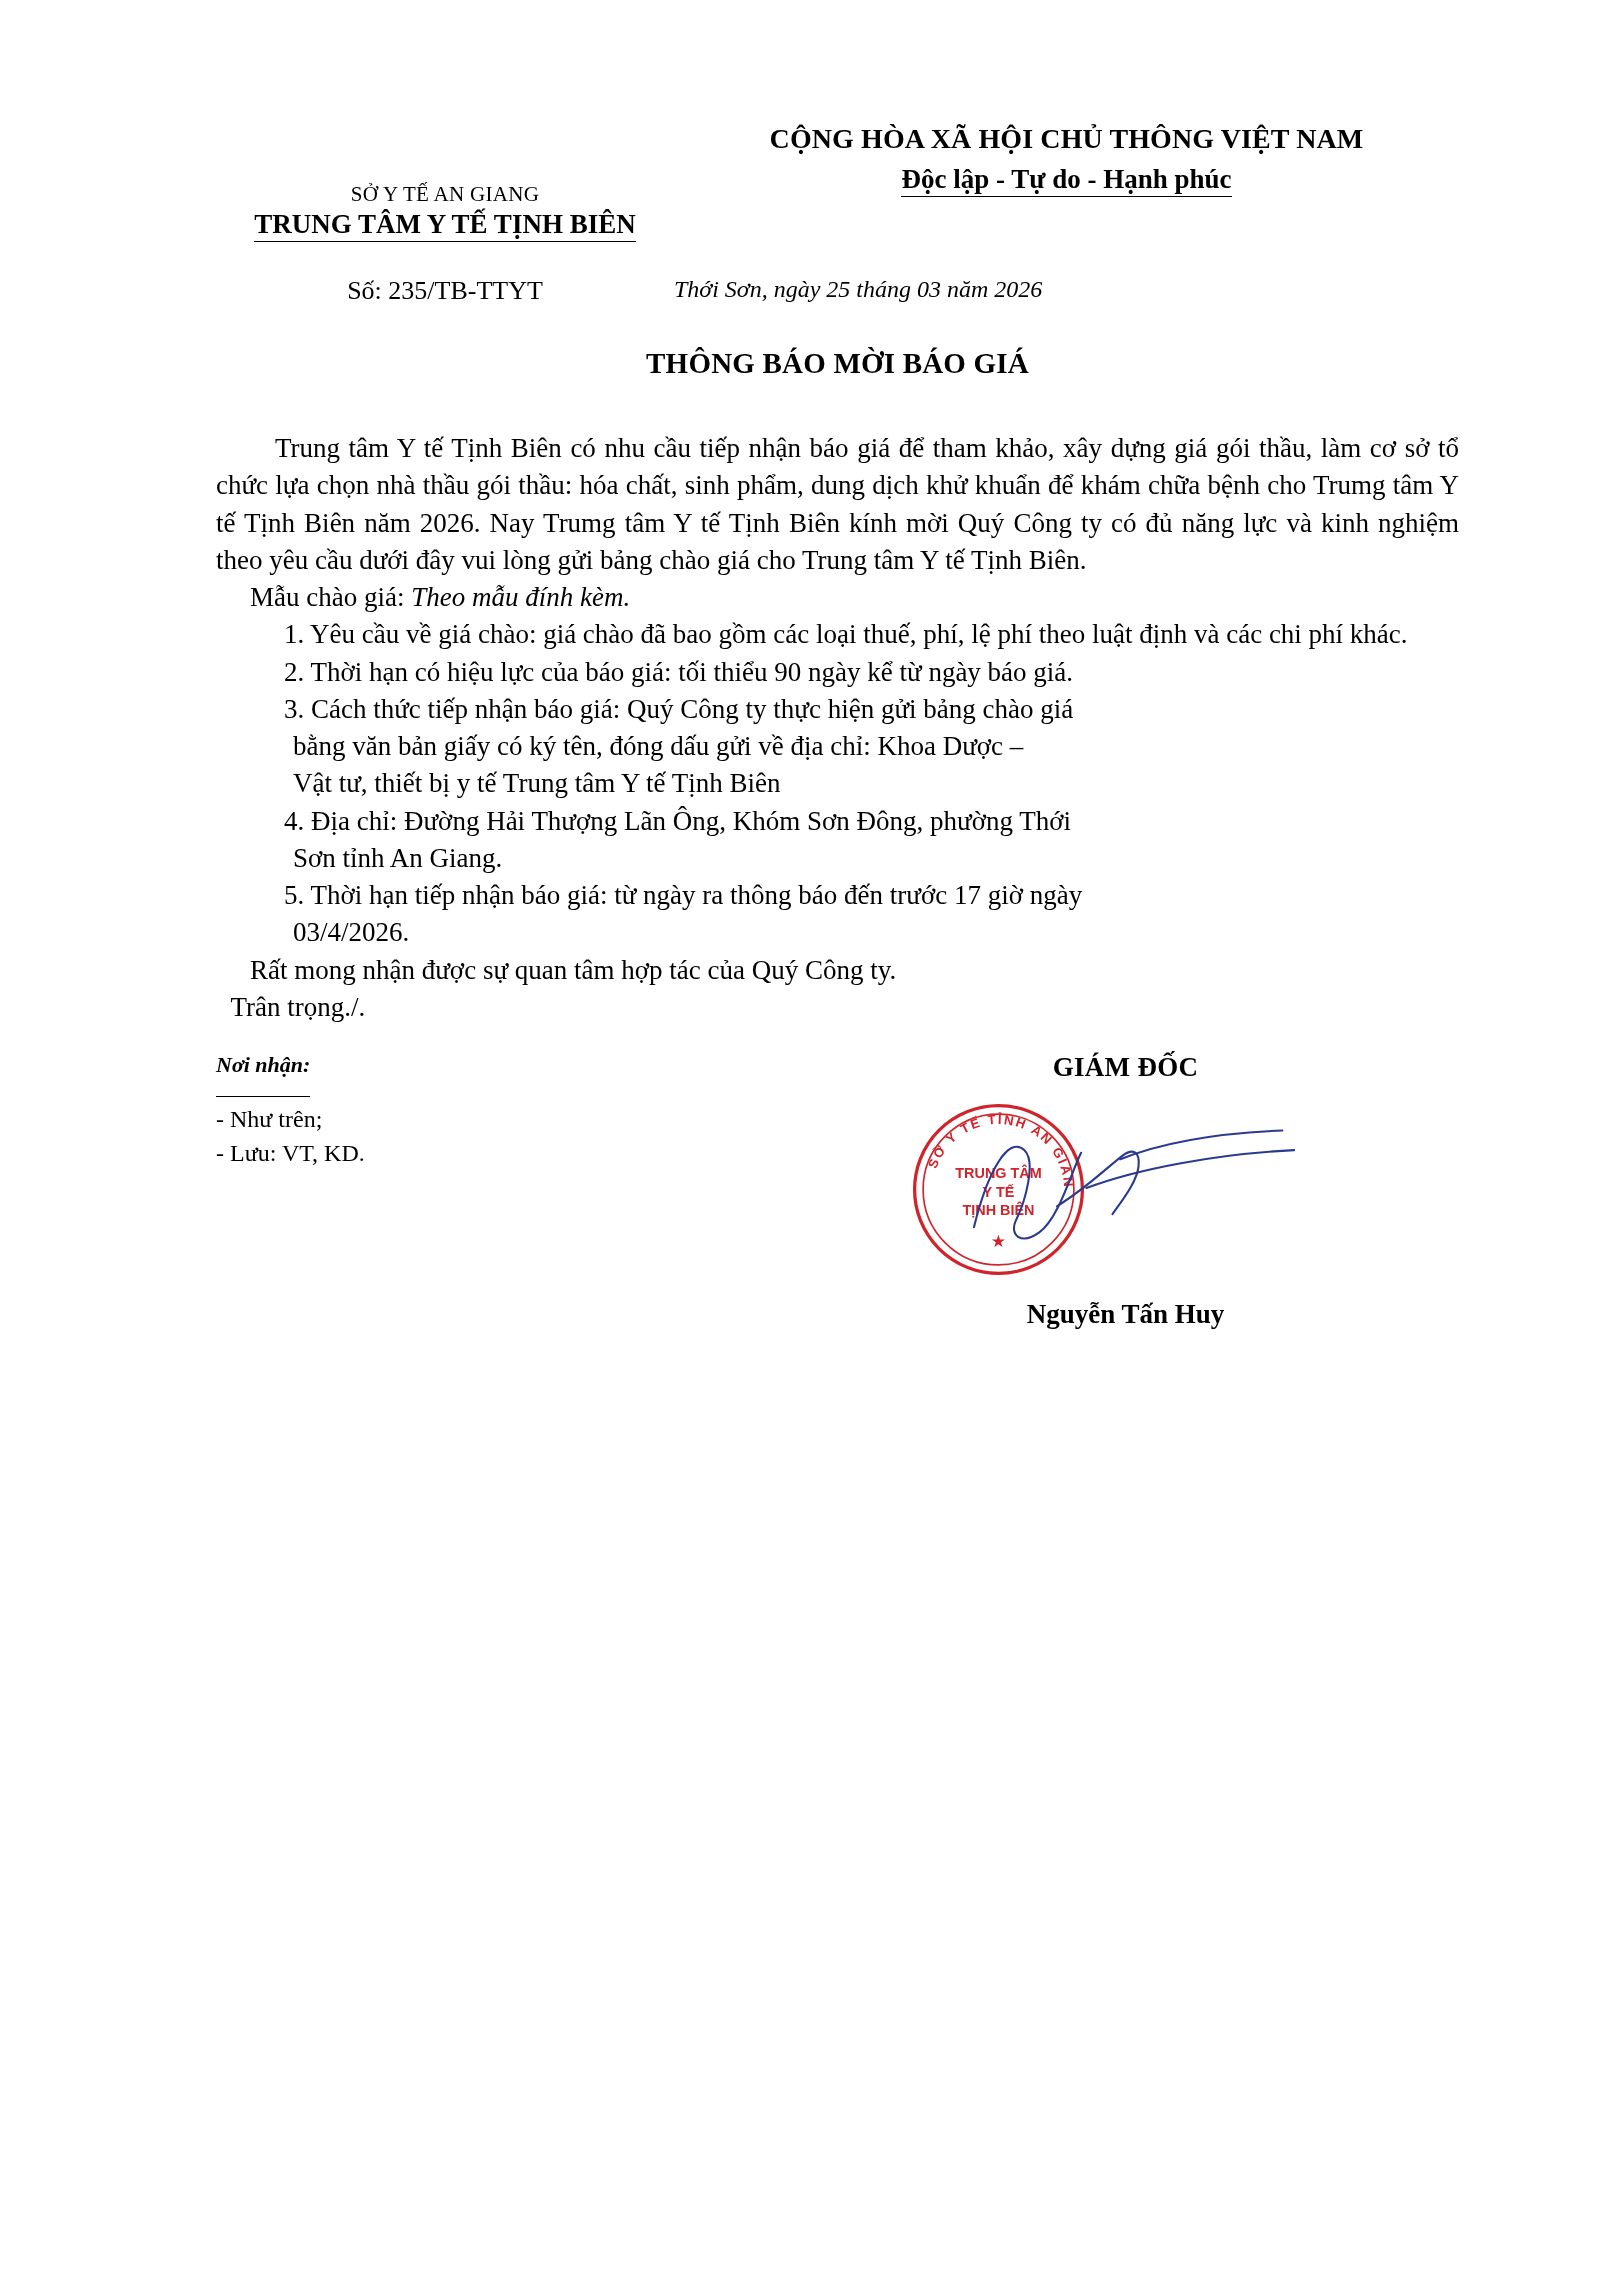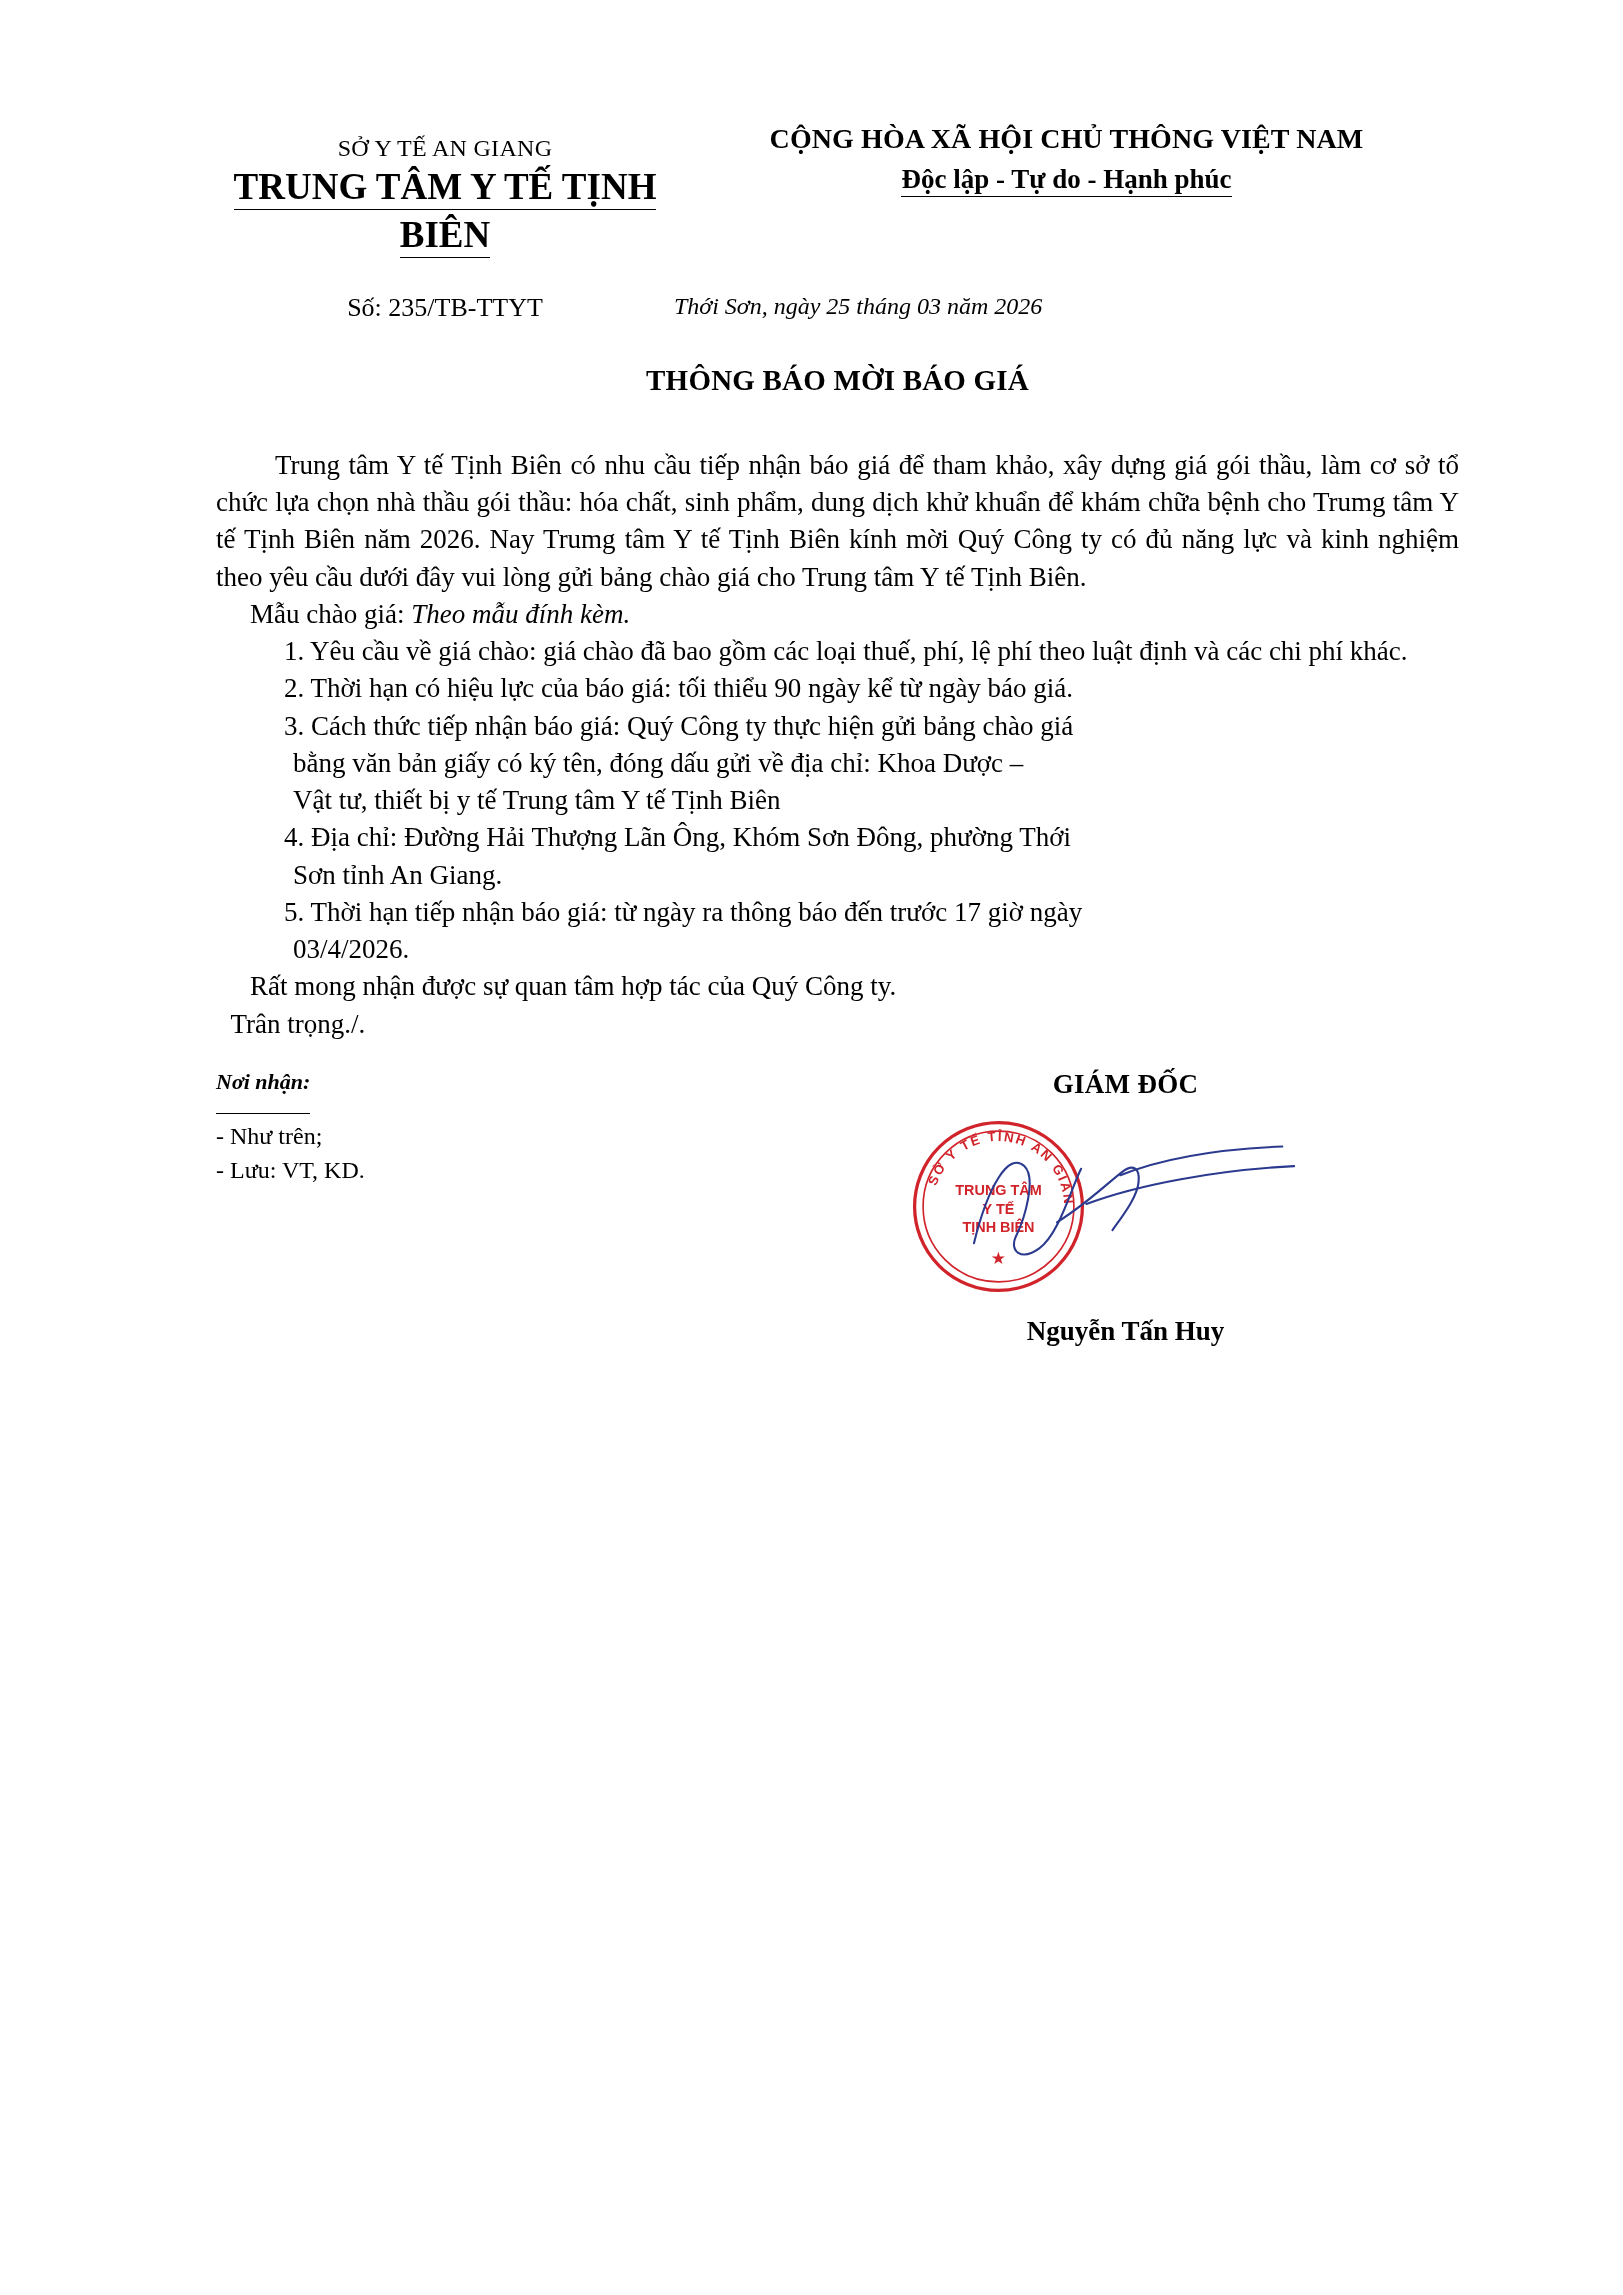--- a/index.html
+++ b/index.html
@@ -39,26 +39,27 @@
   .header-left {
     width: 458px;
     text-align: center;
     padding-top: 11.8px;
   }
   .header-right {
     flex: 1;
     text-align: center;
   }
   .org-line1 {
-    font-size: 24px;
+    font-size: 21px;
     letter-spacing: 0.3px;
     line-height: 1.25;
+    margin-top: 48px;
   }
   .org-line2 {
-    font-size: 37px;
+    font-size: 27px;
     font-weight: bold;
     line-height: 1.3;
     display: inline-block;
     position: relative;
   }
   .org-line2 .underline-part {
     border-bottom: 1.6px solid #000;
     padding-bottom: 2px;
   }
   .nation-line1 {

